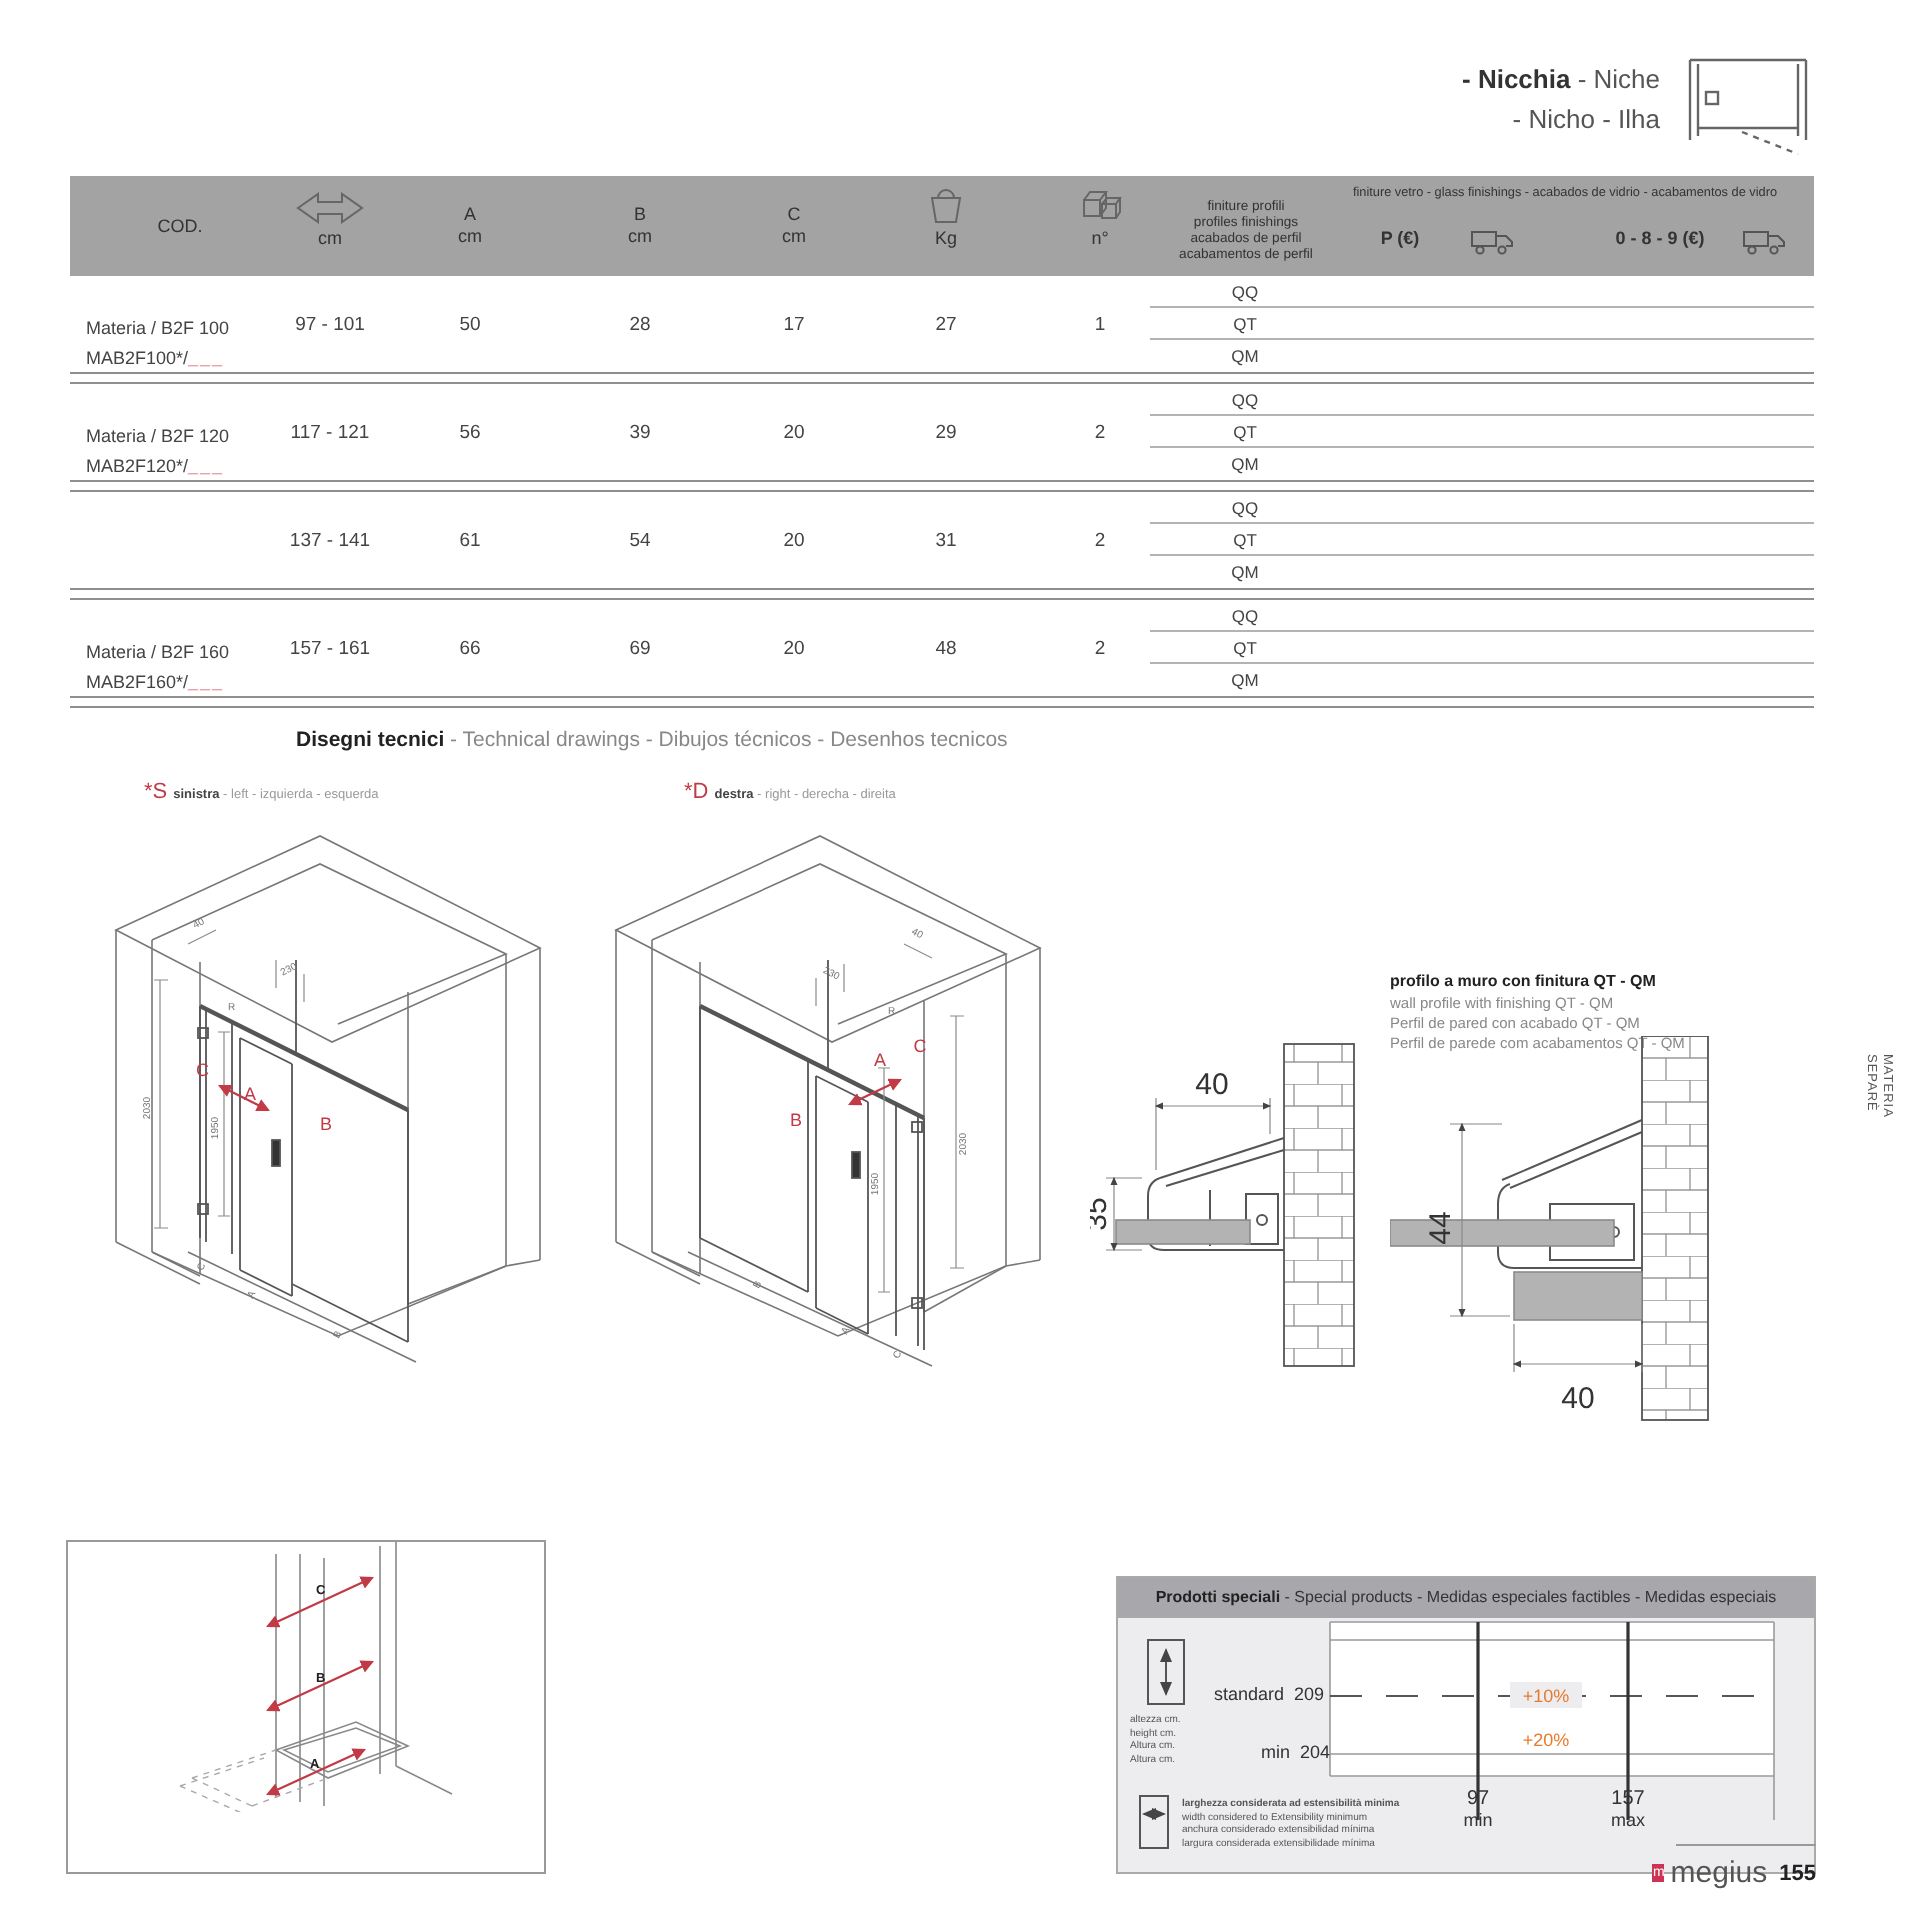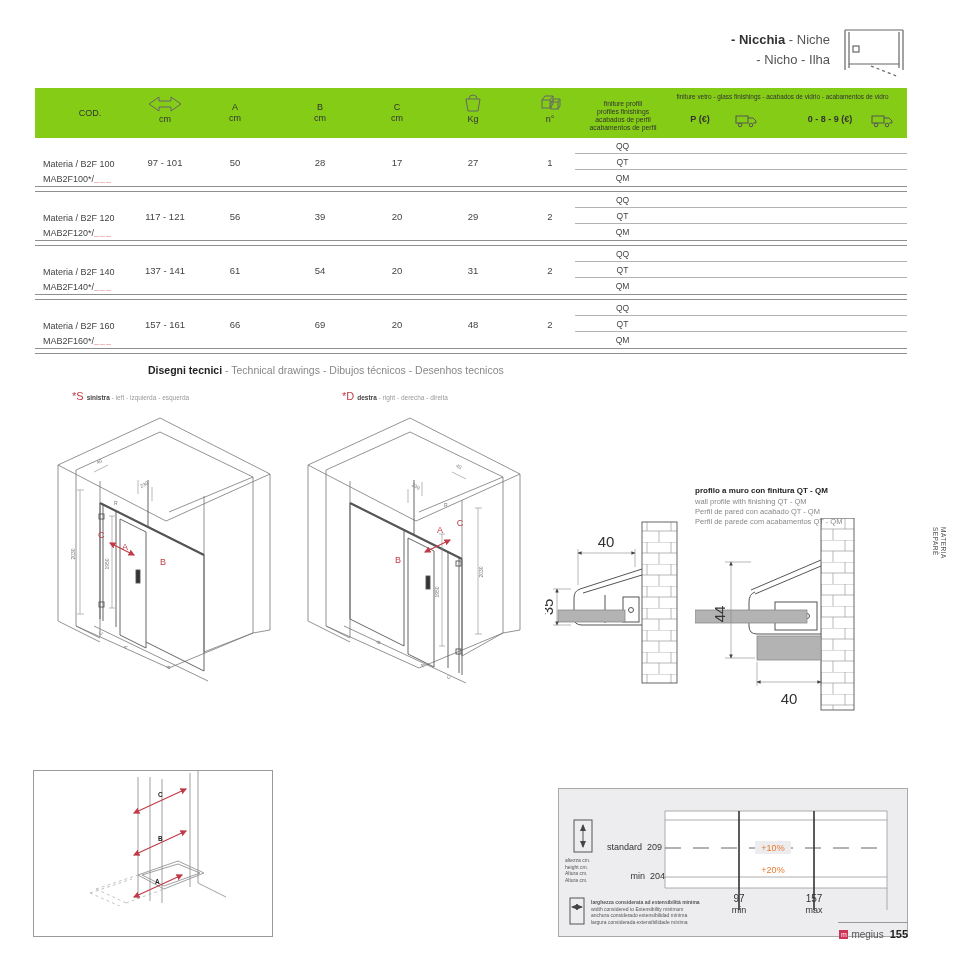--- a/index.html
+++ b/index.html
@@ -4,21 +4,21 @@
 <style>
   html,body{margin:0;padding:0;background:#fff;}
   .page{position:relative;width:959px;height:959px;background:#ffffff;
         font-family:"Liberation Sans",sans-serif;color:#444;overflow:hidden;}
   .abs{position:absolute;}
   
   .corner-text{left:660px;top:30px;width:170px;text-align:right;font-size:13px;color:#555;line-height:1.5;}
   .corner-text b{color:#333;}
   
   .tbl{left:35px;top:88px;width:872px;}
-  .thead{position:relative;height:50px;background:#84cc16;}
+  .thead{position:relative;height:50px;background:#a3a3a3;}
   .hc{position:absolute;text-align:center;font-size:9px;color:#333;line-height:1.25;}
   .hsmall{font-size:6.8px;color:#333;line-height:1.2;}
   .glasshdr{position:absolute;left:623px;top:5px;width:249px;text-align:center;
             font-size:6.4px;color:#333;white-space:nowrap;}
   .trow{position:relative;height:48px;}
   .cell{position:absolute;top:0;height:48px;display:flex;align-items:center;justify-content:center;
         font-size:9.5px;color:#444;}
   .namecell{justify-content:flex-start;text-align:left;line-height:1.6;font-size:9px;align-items:flex-end;}
   .blanks{color:#cf4a5a;font-weight:bold;letter-spacing:1px;margin-top:16px;}
   .fin{position:absolute;left:550px;width:75px;height:16px;display:flex;align-items:center;
@@ -42,21 +42,21 @@
   .special-hdr{position:absolute;left:0;top:0;right:0;height:20px;background:#a8a8ac;color:#333;
                text-align:center;font-size:8px;line-height:20px;}
   .special-hdr b{color:#222;}
   .sp-lab{position:absolute;font-size:9px;color:#333;}
   .sp-cap{position:absolute;font-size:5px;color:#555;line-height:1.3;}
   
   .footer{left:838px;top:922px;width:70px;border-top:1px solid #999;padding-top:5px;
           display:flex;align-items:center;justify-content:flex-end;gap:3px;}
   .logo-sq{width:9px;height:9px;background:#cc3355;color:#fff;font-size:7px;line-height:9px;
            text-align:center;display:inline-block;}
-  .brand{font-size:10px;color:#555;}
+  .brand{font-size:15px;color:#555;}
   .pageno{font-size:11px;color:#222;font-weight:bold;margin-left:3px;}
   .side-label{left:947px;top:527px;transform:rotate(90deg);transform-origin:0 0;
               font-size:6.5px;color:#555;letter-spacing:.5px;line-height:1.3;white-space:nowrap;}
   svg{display:block;}
   text{font-family:"Liberation Sans",sans-serif;}
 </style>
 </head>
 <body>
 
 <div class="page">
@@ -165,23 +165,20 @@
       <div class="cell" style="left:485px;width:60px">2</div>
       <div class="fin" style="top:0">QQ</div>
       <div class="fin" style="top:16px">QT</div>
       <div class="fin" style="top:32px">QM</div>
       <div class="fline" style="top:15px"></div>
       <div class="fline" style="top:31px"></div>
     </div>
     <div class="sep"></div>
 
     <div class="trow">
-      <div class="cell namecell" style="left:8px;width:120px">
-        <div><span>Materia / B2F 140</span><br><span>MAB2F140*/</span><span class="blanks">___</span></div>
-      </div>
       <div class="cell" style="left:100px;width:60px">137 - 141</div>
       <div class="cell" style="left:170px;width:60px">61</div>
       <div class="cell" style="left:255px;width:60px">54</div>
       <div class="cell" style="left:332px;width:60px">20</div>
       <div class="cell" style="left:408px;width:60px">31</div>
       <div class="cell" style="left:485px;width:60px">2</div>
       <div class="fin" style="top:0">QQ</div>
       <div class="fin" style="top:16px">QT</div>
       <div class="fin" style="top:32px">QM</div>
       <div class="fline" style="top:15px"></div>
@@ -433,20 +430,21 @@
       </g>
       <g font-size="6.5" fill="#222" font-weight="bold">
         <text x="124" y="26">C</text>
         <text x="124" y="70">B</text>
         <text x="121" y="113">A</text>
       </g>
     </svg>
   </div>
 
   <div class="abs special">
+    <div class="special-hdr"><b>Prodotti speciali</b><span> - Special products  - Medidas especiales factibles - Medidas especiais</span></div>
 
     <svg class="abs" style="left:0;top:0" width="348" height="147" viewBox="0 0 348 147">
       <rect x="106" y="22" width="222" height="77" fill="#ffffff"></rect>
       <g stroke="#9a9a9a" stroke-width="0.8" fill="none">
         <path d="M106,22 H328"></path>
           <path d="M106,31 H328"></path>
           <path d="M106,88 H328"></path>
           <path d="M106,99 H328"></path>
         <path d="M106,22 V99"></path>
           <path d="M328,22 V121"></path>

